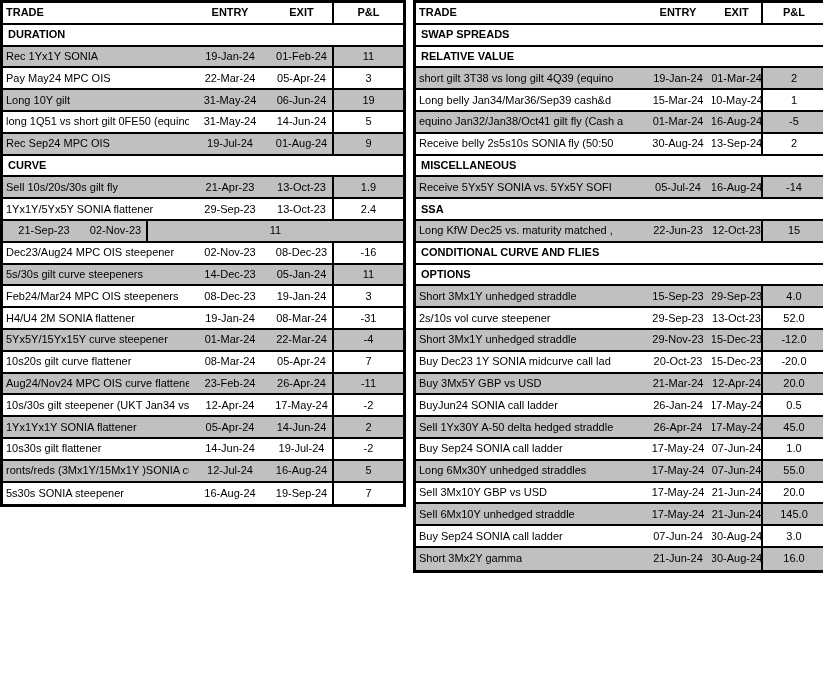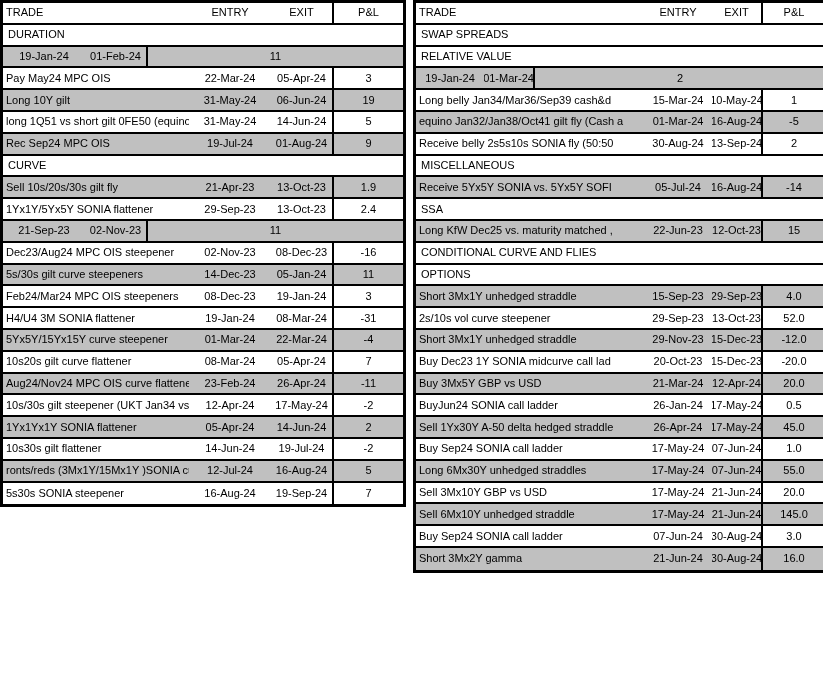--- a/index.html
+++ b/index.html
@@ -55,21 +55,21 @@
   .tbl-left  .c.entry { width: 82px; }
   .tbl-left  .c.exit  { width: 61px; }
   .tbl-left  .c.pnl   { flex: 1; }
 
   .tbl-right .c.trade { width: 228px; }
   .tbl-right .c.entry { width: 68px; }
   .tbl-right .c.exit  { width: 49px; }
   .tbl-right .c.pnl   { flex: 1; }
 
   .row.hdr .c, .row.section .c {
-    font-weight: normal;
+    font-weight: bold;
     font-size: 11px;
   }
   .row.section .c {
     width: 100%;
     justify-content: flex-start;
     padding-left: 5px;
   }
 </style>
 </head>
 <body>
@@ -79,20 +79,21 @@
       <div class="row hdr">
         <div class="c trade">TRADE</div>
         <div class="c entry num">ENTRY</div>
         <div class="c exit num">EXIT</div>
         <div class="c pnl num">P&amp;L</div>
       </div>
       <div class="row section">
         <div class="c trade">DURATION</div>
       </div>
       <div class="row shade">
+        <div class="c trade">Rec 1Yx1Y SONIA</div>
         <div class="c entry num">19-Jan-24</div>
         <div class="c exit num">01-Feb-24</div>
         <div class="c pnl num">11</div>
       </div>
       <div class="row">
         <div class="c trade">Pay May24 MPC OIS</div>
         <div class="c entry num">22-Mar-24</div>
         <div class="c exit num">05-Apr-24</div>
         <div class="c pnl num">3</div>
       </div>
@@ -146,21 +147,21 @@
         <div class="c exit num">05-Jan-24</div>
         <div class="c pnl num">11</div>
       </div>
       <div class="row">
         <div class="c trade">Feb24/Mar24 MPC OIS steepeners</div>
         <div class="c entry num">08-Dec-23</div>
         <div class="c exit num">19-Jan-24</div>
         <div class="c pnl num">3</div>
       </div>
       <div class="row">
-        <div class="c trade">H4/U4 3M SONIA flattener</div>
+        <div class="c trade">H4/U4 2M SONIA flattener</div>
         <div class="c entry num">19-Jan-24</div>
         <div class="c exit num">08-Mar-24</div>
         <div class="c pnl num">-31</div>
       </div>
       <div class="row shade">
         <div class="c trade">5Yx5Y/15Yx15Y curve steepener</div>
         <div class="c entry num">01-Mar-24</div>
         <div class="c exit num">22-Mar-24</div>
         <div class="c pnl num">-4</div>
       </div>
@@ -214,20 +215,21 @@
         <div class="c exit num">EXIT</div>
         <div class="c pnl num">P&amp;L</div>
       </div>
       <div class="row section">
         <div class="c trade">SWAP SPREADS</div>
       </div>
       <div class="row section">
         <div class="c trade">RELATIVE VALUE</div>
       </div>
       <div class="row shade">
+        <div class="c trade">short gilt 3T38 vs long gilt 4Q39 (equino</div>
         <div class="c entry num">19-Jan-24</div>
         <div class="c exit num">01-Mar-24</div>
         <div class="c pnl num">2</div>
       </div>
       <div class="row">
         <div class="c trade">Long belly Jan34/Mar36/Sep39 cash&amp;d</div>
         <div class="c entry num">15-Mar-24</div>
         <div class="c exit num">10-May-24</div>
         <div class="c pnl num">1</div>
       </div>

